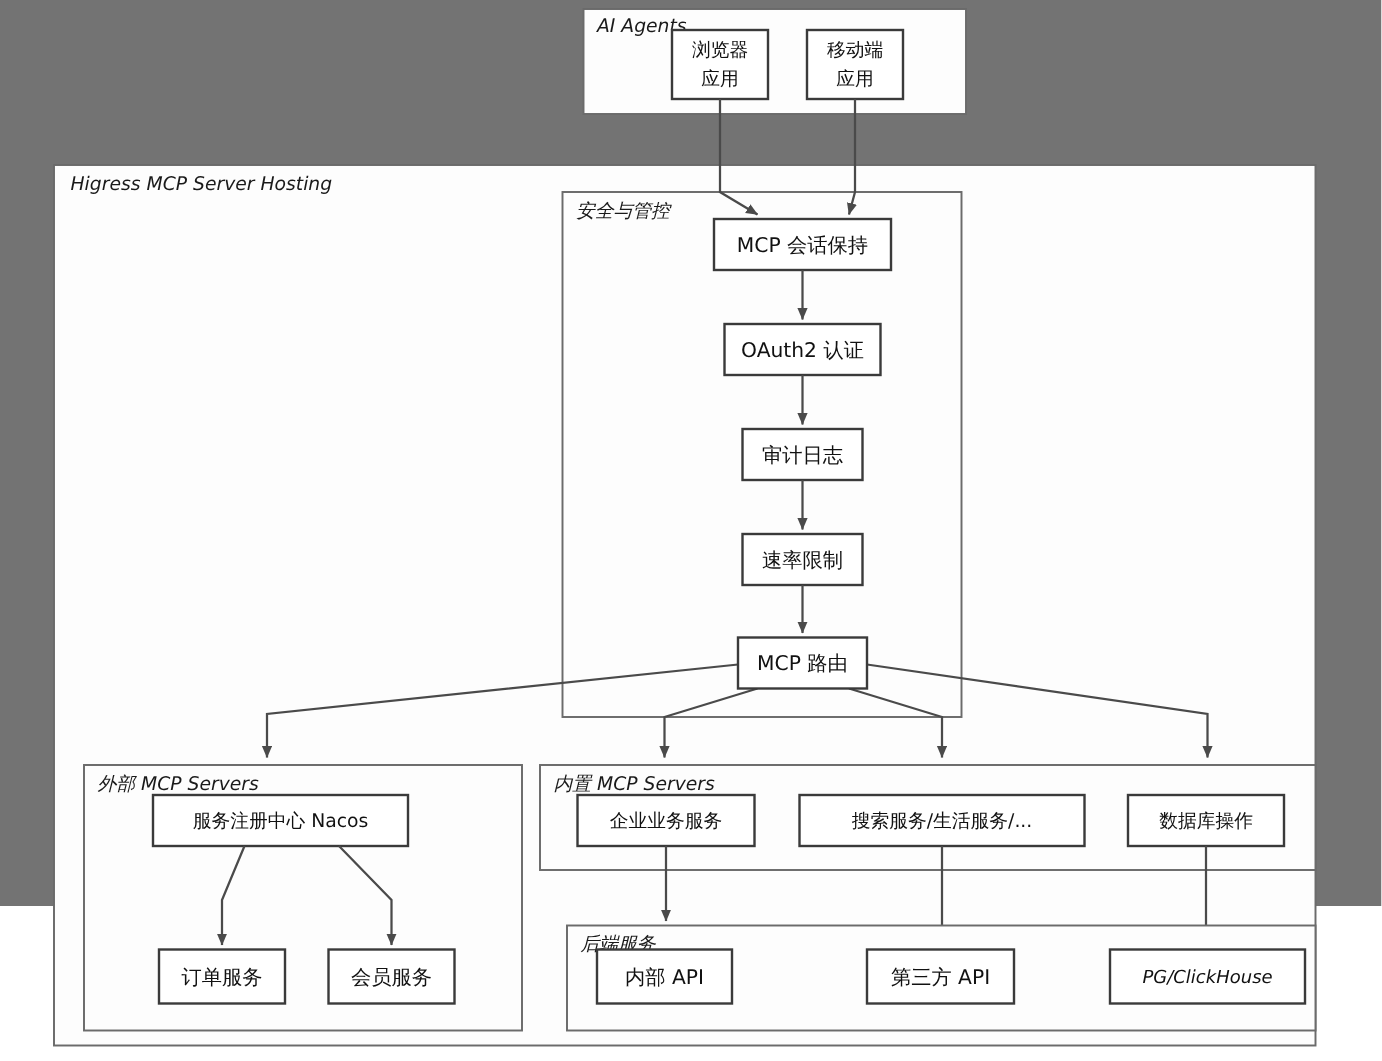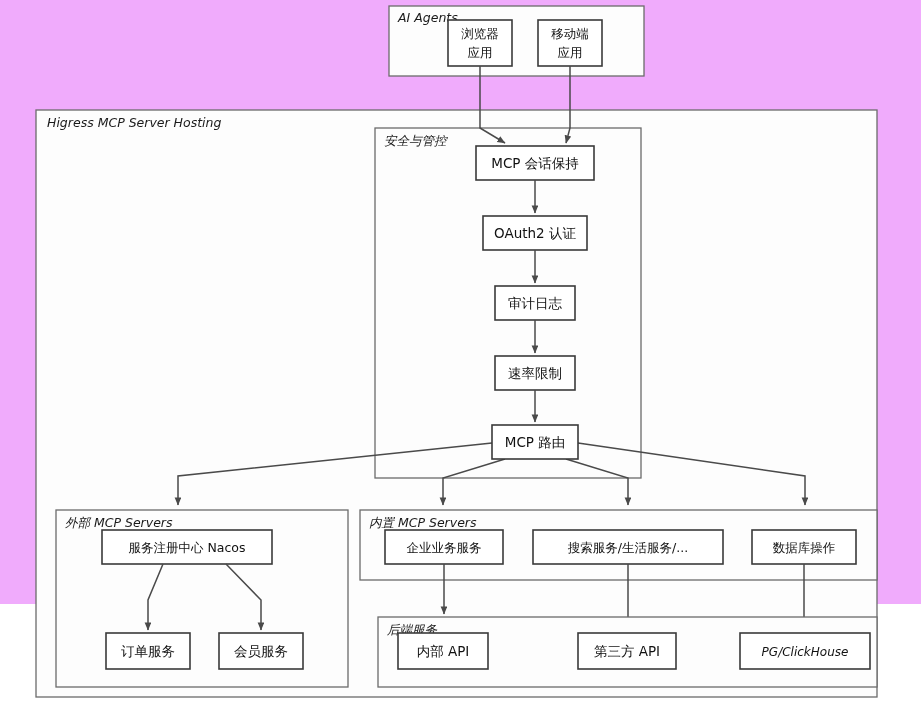--- a/index.html
+++ b/index.html
@@ -10,21 +10,21 @@
   body {
     width: 921px;
     height: 707px;
     overflow: hidden;
     font-family: "DejaVu Sans", sans-serif;
   }
   #diagram-root {
     position: relative;
     width: 921px;
     height: 604px;
-    background: #f0abfc;
+    background: #737373;
   }
   svg#diagram {
     display: block;
     width: 921px;
     height: 707px;
   }
   .group-box {
     fill: #fdfdfd;
     stroke: #6b6b6b;
     stroke-width: 1.3;

